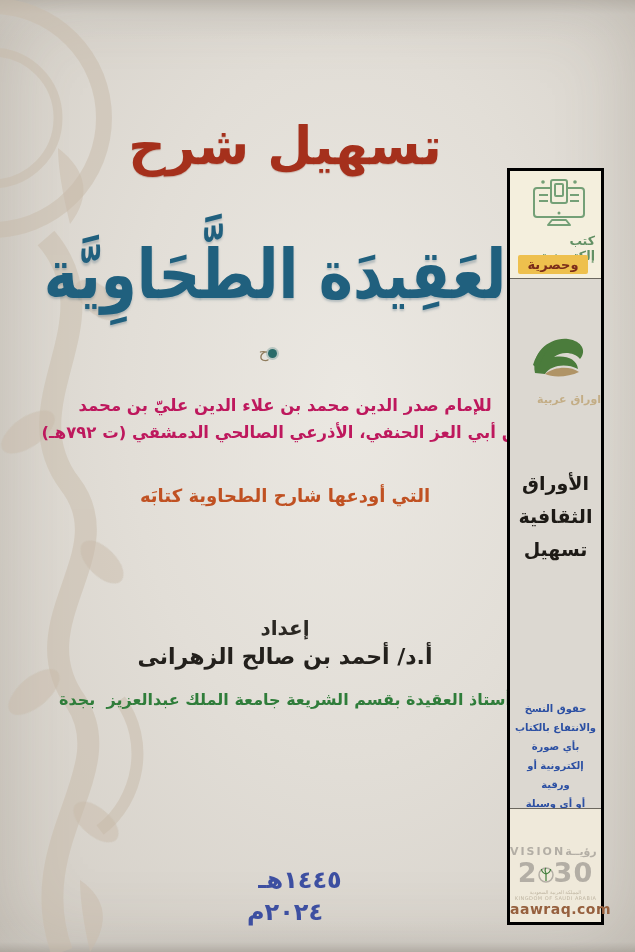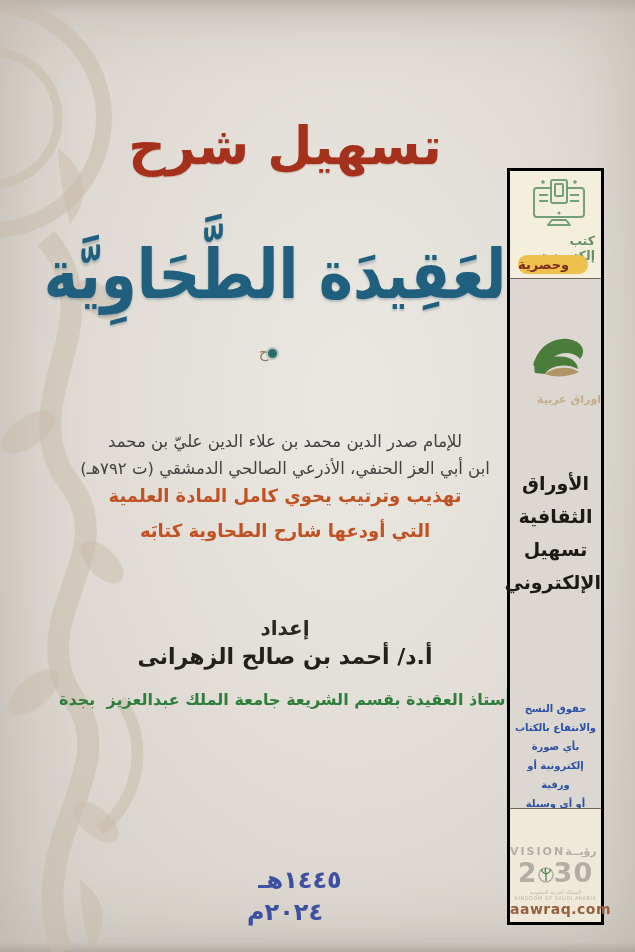--- a/index.html
+++ b/index.html
@@ -19,39 +19,39 @@
   
   .main-col{left:40px;top:0;width:490px;text-align:center;}
   .supertitle{top:116px;width:100%;font-size:52px;font-weight:bold;color:#a5301c;
     text-shadow:0 1px 1px rgba(120,40,20,.25);}
   .main-title{top:234px;width:100%;font-size:58px;font-weight:bold;color:#20607e;
     transform:scaleY(1.18);transform-origin:top center;letter-spacing:1px;
     text-shadow:0 2px 2px rgba(30,70,95,.25);}
   .flourish{top:344px;left:195px;width:80px;text-align:center;color:#8f7c5d;font-size:15px;}
   .flourish .seal{display:inline-block;width:9px;height:9px;border-radius:50%;
     background:#2a6c6a;box-shadow:0 0 0 2px rgba(42,108,106,.25);margin-right:14px;vertical-align:middle;}
-  .author{top:392px;width:100%;font-size:16.5px;font-weight:normal;color:#404040;line-height:27px;margin-top:36px;}
+  .author{top:392px;width:100%;font-size:16.5px;font-weight:bold;color:#be185d;line-height:27px;}
   .subtitle{top:478px;width:100%;font-size:18px;font-weight:bold;color:#c05122;line-height:35px;}
   .prepared-label{top:616px;width:100%;font-size:20px;font-weight:bold;color:#2b2823;}
   .preparer-name{top:644px;width:100%;font-size:22px;font-weight:bold;color:#23201c;}
   .preparer-title{top:690px;width:100%;font-size:16px;font-weight:bold;color:#2f7d3a;white-space:pre;}
   .date-block{top:866px;left:150px;width:220px;color:#3d4fa1;font-weight:bold;}
   .date-hijri{font-size:24px;display:block;}
   .date-greg{font-size:24px;display:block;margin:4px 30px 0 0;}
   
   .sidebar{left:507px;top:168px;width:97px;height:757px;
     border:3px solid #000000;background:#dcd8d1;box-sizing:border-box;}
   .sb-top{position:absolute;top:0;left:0;right:0;height:107px;background:#f4efdd;
     border-bottom:1px solid #6b675f;}
   .sb-icon{position:absolute;top:6px;left:19px;}
   .sb-ebooks{position:absolute;top:62px;right:6px;left:4px;text-align:right;
     font-size:12.5px;font-weight:bold;color:#629064;}
   .sb-exclusive{position:absolute;top:84px;left:8px;width:70px;height:19px;line-height:19px;
-    background:#eec04d;color:#7c2d1a;font-size:13px;font-weight:bold;text-align:left;
-    border-radius:9px;}
+    background:#eec04d;color:#7c2d1a;font-size:13px;font-weight:bold;text-align:center;
+    border-radius:2px;}
   .sb-logo{position:absolute;top:160px;left:13px;}
   .sb-logo-text{position:absolute;top:222px;left:0;right:0;text-align:right;
     font-size:11px;font-weight:bold;color:#c3ad85;}
   .sb-publisher{position:absolute;top:296px;left:0;right:0;text-align:center;
     font-size:19px;font-weight:bold;color:#1d1a16;line-height:33px;}
   .sb-copy{position:absolute;top:528px;left:3px;right:3px;text-align:center;
     font-size:10px;font-weight:bold;color:#2b4fa3;line-height:19px;}
   .sb-bottom{position:absolute;top:637px;left:0;right:0;bottom:0;background:#efe9da;
     border-top:1px solid #6b675f;}
   .vision-row{position:absolute;top:36px;left:0;right:0;text-align:center;
@@ -88,21 +88,20 @@
 
 <div class="abs main-col">
   <div class="abs supertitle rtl">تسهيل شرح</div>
   <div class="abs main-title rtl">العَقِيدَة الطَّحَاوِيَّة</div>
   <div class="abs flourish"><span>ح</span><span class="seal"></span></div>
   <div class="abs author rtl">
     <div>للإمام صدر الدين محمد بن علاء الدين عليّ بن محمد</div>
     <div>ابن أبي العز الحنفي، الأذرعي الصالحي الدمشقي (ت ٧٩٢هـ)</div>
   </div>
   <div class="abs subtitle rtl">
-    <div>تهذيب وترتيب يحوي كامل المادة العلمية</div>
     <div>التي أودعها شارح الطحاوية كتابَه</div>
   </div>
   <div class="abs prepared-label rtl">إعداد</div>
   <div class="abs preparer-name rtl">أ.د/ أحمد بن صالح الزهرانى</div>
   <div class="abs preparer-title rtl">أستاذ العقيدة بقسم الشريعة جامعة الملك عبدالعزيز  بجدة</div>
   <div class="abs date-block rtl">
     <span class="date-hijri">١٤٤٥هـ</span>
     <span class="date-greg">٢٠٢٤م</span>
   </div>
 </div>
@@ -135,21 +134,20 @@
     <path d="M12 42 C 8 22, 26 6, 45 8 C 59 10, 64 20, 57 28 C 51 21, 39 20, 31 26 C 43 24, 54 28, 55 38 C 43 32, 28 34, 22 43 Z" fill="#4b7c3c"></path>
     <path d="M10 34 C 14 20, 24 12, 34 10 C 24 18, 18 26, 16 38 Z" fill="#4b7c3c"></path>
     <path d="M22 43 C 32 35, 48 35, 56 41 C 46 46, 30 47, 22 43 Z" fill="#b09466"></path>
   </svg>
   <div class="sb-logo-text rtl">اوراق عربية</div>
 
   <div class="sb-publisher rtl">
     <div>الأوراق</div>
     <div>الثقافية</div>
     <div>تسهيل</div>
-    <div>الإلكتروني</div>
   </div>
 
   <div class="sb-copy rtl">
     <div>حقوق النسخ والانتفاع بالكتاب</div>
     <div>بأي صورة إلكترونية أو ورقية</div>
     <div>أو أي وسيلة أخرى ، محفوظة</div>
     <div>لمؤسسة الأوراق الثقافية</div>
   </div>
 
   <div class="sb-bottom">

